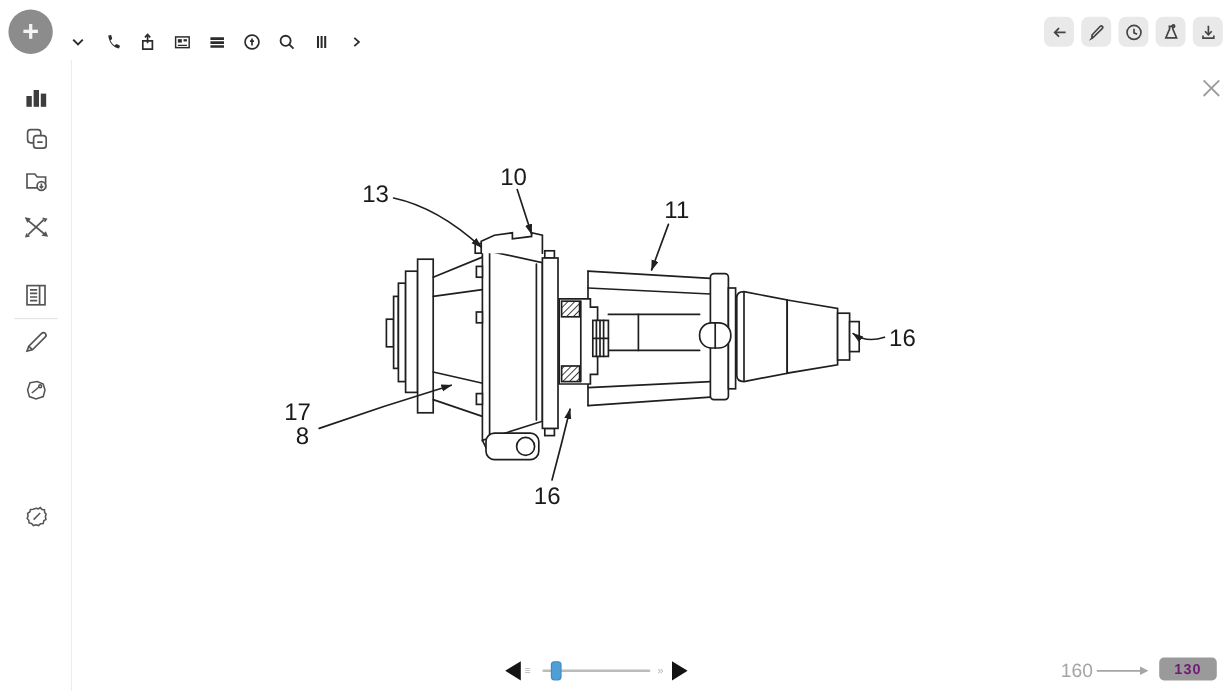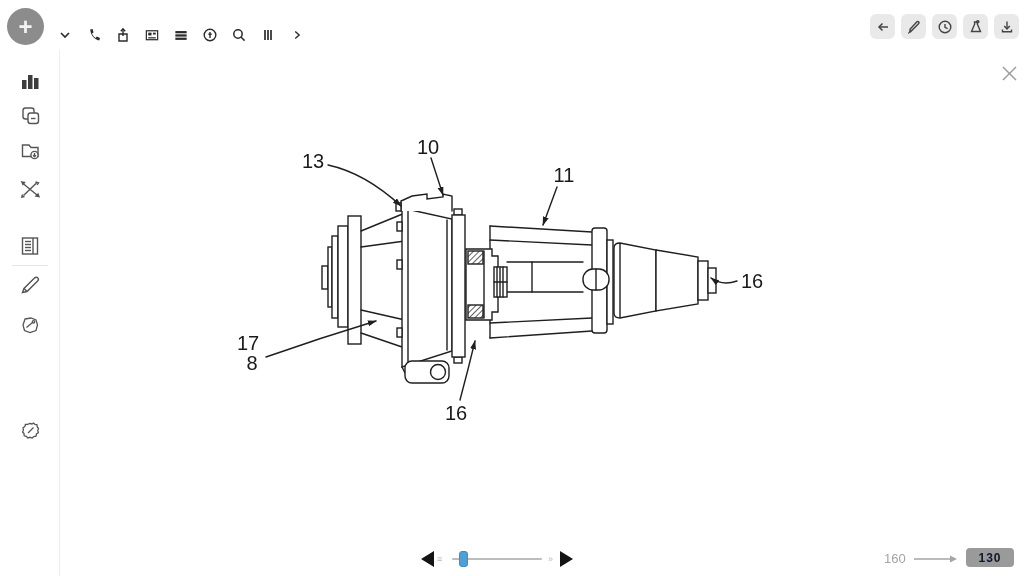--- a/index.html
+++ b/index.html
@@ -38,25 +38,25 @@
   
   .close-x{position:absolute;left:999px;top:63px;width:21px;height:21px;cursor:pointer;}
   .drawing{position:absolute;left:0;top:0;}
   
   .tri{position:absolute;width:0;height:0;cursor:pointer;}
   .tri-left{left:421px;top:551px;border-top:8px solid transparent;border-bottom:8px solid transparent;border-right:13px solid #141414;}
   .tri-right{left:560px;top:551px;border-top:8px solid transparent;border-bottom:8px solid transparent;border-left:13px solid #141414;}
   .tri-mark{position:absolute;font-size:9px;color:#b5b5b5;top:554px;}
   .slider-track{position:absolute;left:452px;top:558px;width:90px;height:2px;background:#bcbcbc;border-radius:1px;cursor:pointer;}
   .slider-handle{position:absolute;left:459px;top:551px;width:9px;height:16px;border-radius:3px;background:#4f9fd6;border:1px solid #3f8cc2;box-sizing:border-box;cursor:grab;}
-  .page-left{position:absolute;left:884px;top:551px;font-size:13px;color:#a5a5a5;}
+  .page-left{position:absolute;left:884px;top:551px;font-size:16px;color:#a5a5a5;}
   .page-arrow{position:absolute;left:912px;top:551px;}
   .page-badge{
     position:absolute;left:966px;top:548px;width:48px;height:19px;border-radius:4px;
-    background:#9a9a9a;color:#0f172a;font-size:12px;font-weight:bold;
+    background:#9a9a9a;color:#701a75;font-size:12px;font-weight:bold;
     display:flex;align-items:center;justify-content:center;letter-spacing:1px;
   }
   svg{display:block;}
 </style>
 </head>
 <body>
 
 <svg class="drawing" width="1024" height="576" viewBox="0 0 1024 576">
   <defs>
     <marker id="ah" markerWidth="12" markerHeight="10" refX="8.2" refY="3" orient="auto" markerUnits="userSpaceOnUse">

